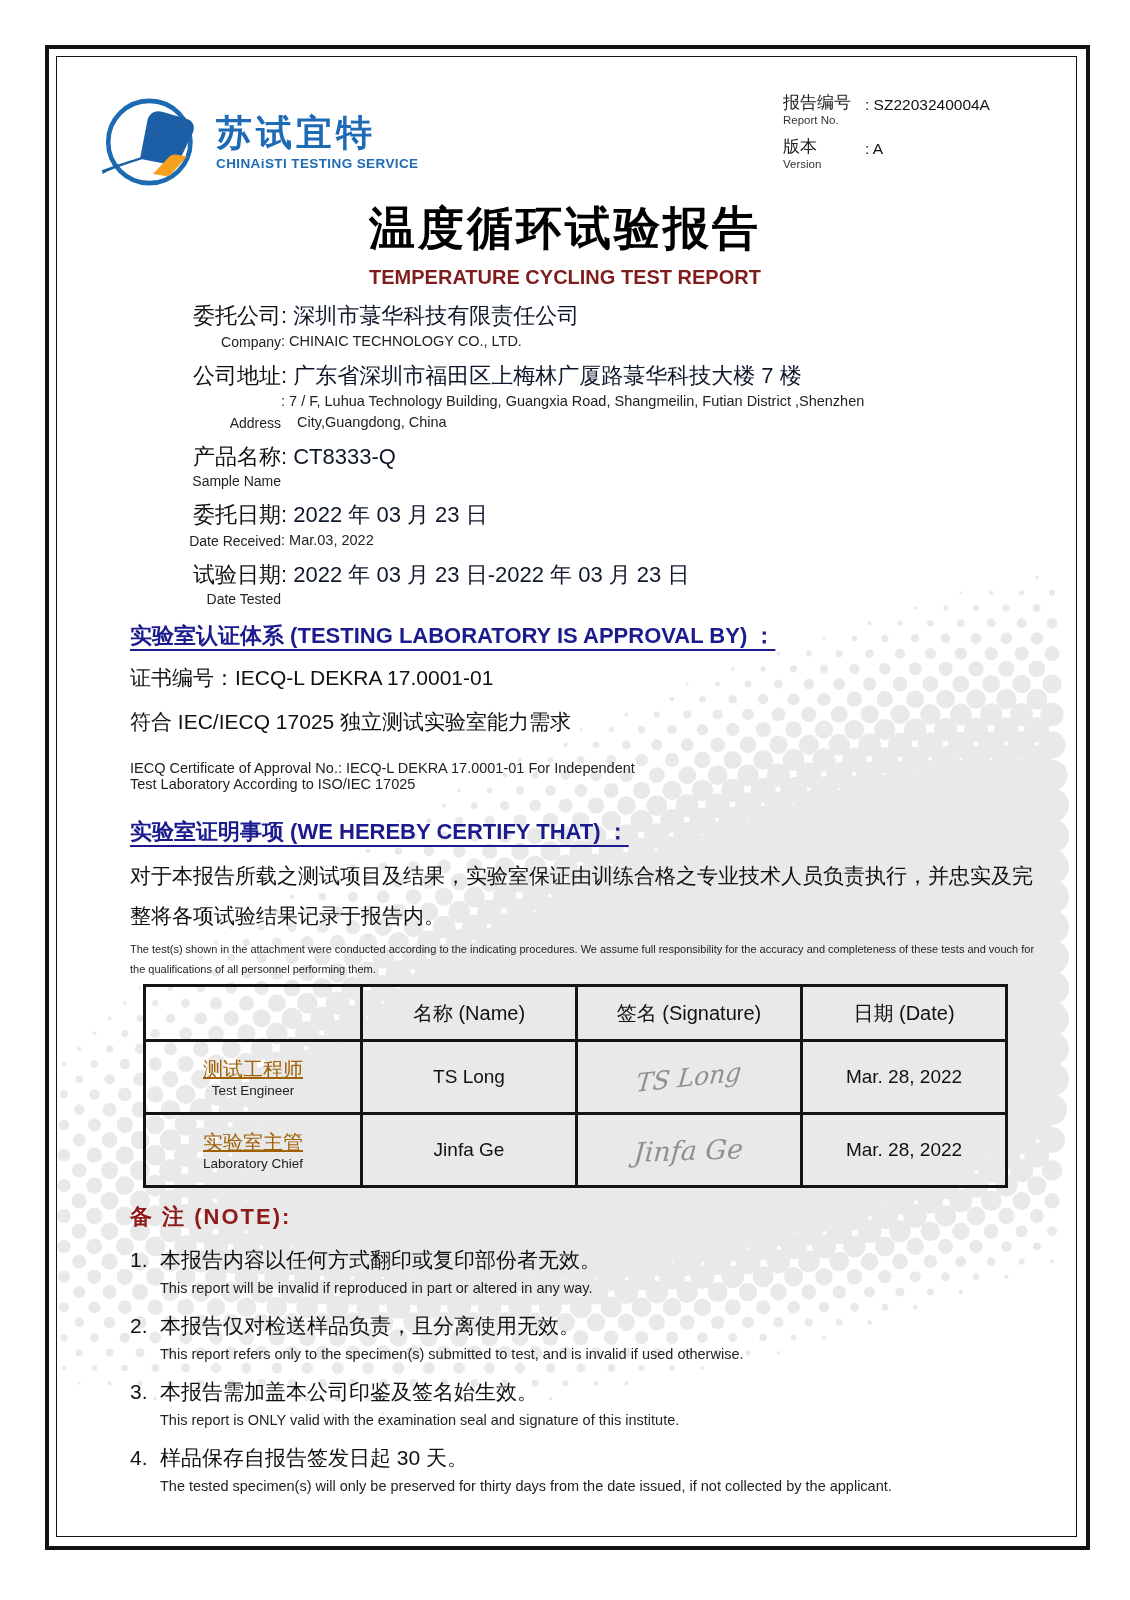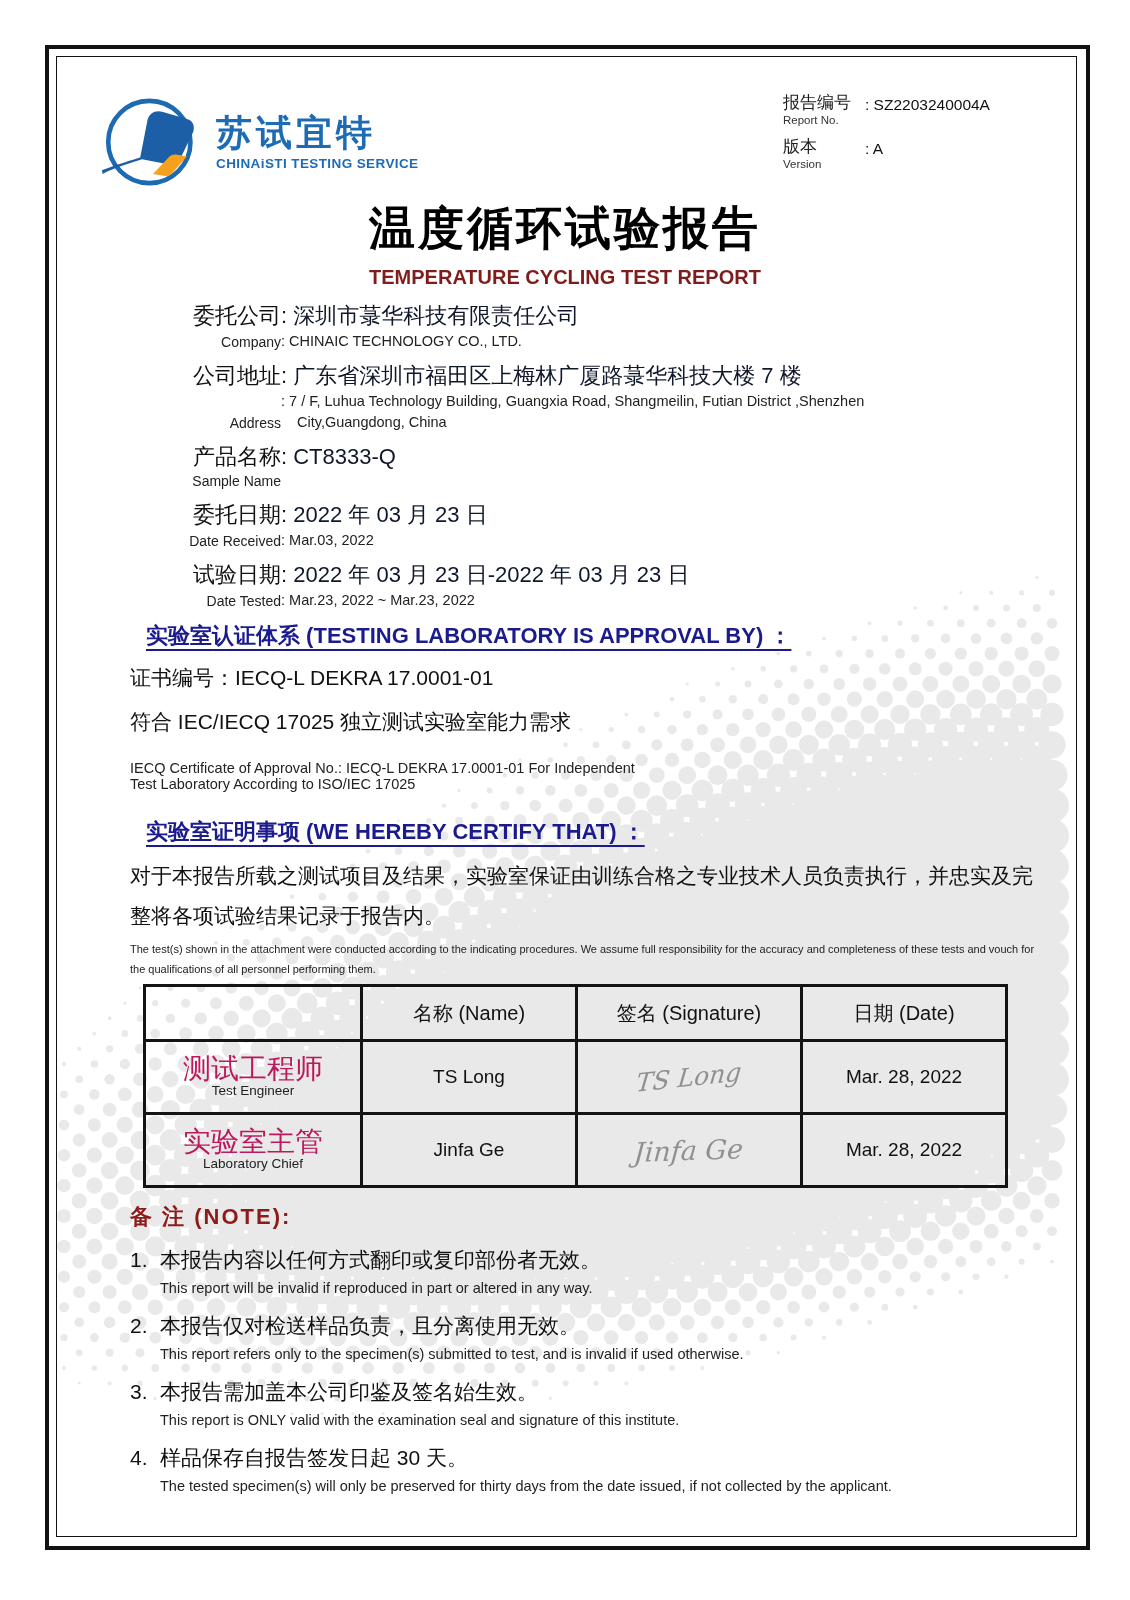--- a/index.html
+++ b/index.html
@@ -41,37 +41,37 @@
   .fvalues{flex:1;}
   .val-zh{font-size:22px;color:#0f172a;line-height:30px;}
   .val-en{font-size:14.5px;color:#222;line-height:21px;}
   .val-en.l2{padding-left:16px;}
 
   
   .approval{position:absolute;left:130px;top:622px;width:900px;}
   .certify{position:absolute;left:130px;top:818px;width:908px;}
   .sec-head{font-size:22px;font-weight:bold;color:#1b1b8e;
             text-decoration:underline;text-decoration-thickness:2px;text-underline-offset:6px;
-            line-height:28px;margin-left:16px;}
+            line-height:28px;}
   .zh-line{font-size:21px;color:#111;}
   .approval .zh-line.first{margin-top:14px;}
   .approval .zh-line{margin-top:16px;}
   .en-line{font-size:14.5px;color:#222;}
   .approval .en-line.first{margin-top:24px;}
   .approval .en-line{}
   .certify .zh-body{font-size:21px;color:#111;line-height:40px;margin-top:10px;}
   .certify .en-body{font-size:11px;color:#222;line-height:20px;margin-top:3px;}
 
   
   .sigtable{position:absolute;left:143px;top:984px;border-collapse:collapse;table-layout:fixed;background:transparent;}
   .sigtable td,.sigtable th{border:3.5px solid #141414;text-align:center;vertical-align:middle;
                             background:transparent;padding:0;font-weight:normal;}
   .sigtable th{font-size:20px;color:#111;height:52px;}
   .sigtable td{height:70px;}
-  .role-zh{font-size:28px;color:#be185d;line-height:26px;}
+  .role-zh{font-size:20px;color:#a16207;line-height:26px;text-decoration:underline;}
   .role-en{font-size:13.5px;color:#222;line-height:17px;}
   .cell-name,.cell-date{font-size:19px;color:#111;}
   .sig{display:inline-block;font-family:"DejaVu Serif", serif;font-style:italic;color:#909090;}
   .sig.r1{font-size:25px;transform:rotate(-6deg) skewX(-12deg);}
   .sig.r2{font-size:27px;transform:rotate(-2deg) skewX(-6deg);}
 
   
   .notes{position:absolute;left:130px;top:1202px;width:900px;}
   .note-head{font-size:22px;font-weight:bold;color:#8e1a1a;letter-spacing:2px;}
   .note-item{margin-top:12px;}
@@ -1501,21 +1501,20 @@
         </div>
       </div>
 
       <div class="frow">
         <div class="flabels">
           <div class="lab-zh">试验日期</div>
           <div class="lab-en">Date Tested</div>
         </div>
         <div class="fvalues">
           <div class="val-zh">: 2022 年 03 月 23 日-2022 年 03 月 23 日</div>
-          <div class="val-en">: Mar.23, 2022 ~ Mar.23, 2022</div>
         </div>
       </div>
 
     </div>
 
     <div class="approval">
       <div class="sec-head">实验室认证体系 (TESTING LABORATORY IS APPROVAL BY) ：</div>
       <div class="zh-line first">证书编号：IECQ-L DEKRA 17.0001-01</div>
       <div class="zh-line">符合 IEC/IECQ 17025 独立测试实验室能力需求</div>
       <div class="en-line first">IECQ Certificate of Approval No.: IECQ-L DEKRA 17.0001-01 For Independent</div>

